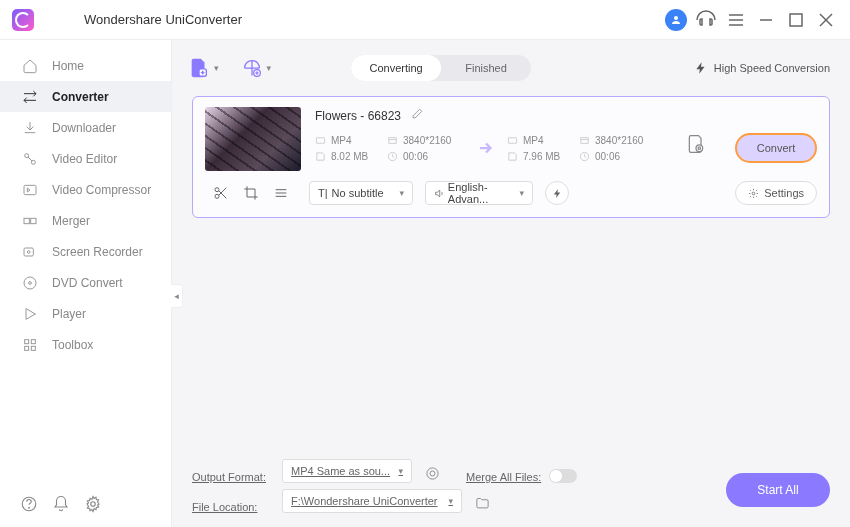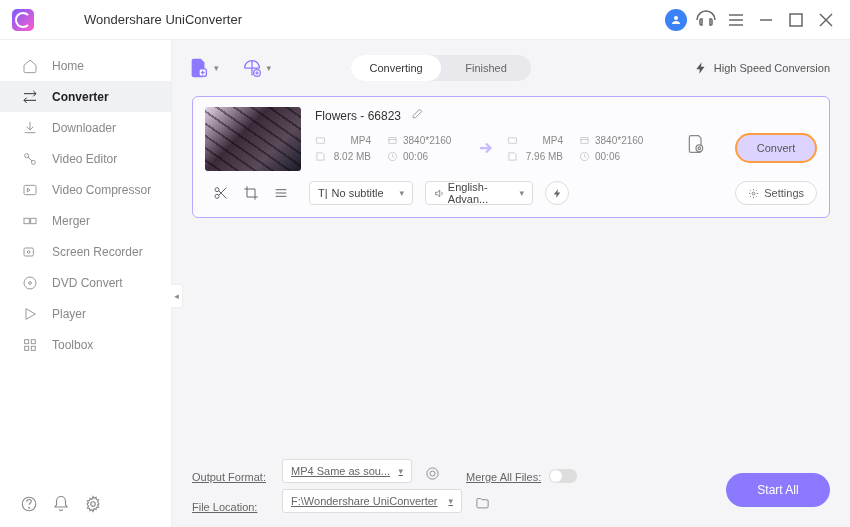--- a/index.html
+++ b/index.html
@@ -37,21 +37,21 @@
 .thumb { width: 96px; height: 64px; background: linear-gradient(135deg, #e8d4e8 0%, #3a2a3a 40%, #5a4a5a 70%, #1a1a2a 100%); border-radius: 3px; position: relative; }
 .thumb::after { content: ""; position: absolute; inset: 0; background: repeating-linear-gradient(35deg, transparent 0, transparent 8px, rgba(0,0,0,0.4) 8px, rgba(0,0,0,0.4) 10px); border-radius: 3px; }
 .info { flex: 1; padding-left: 14px; }
 .file-title { display: flex; align-items: flex-end; font-size: 12px; color: #333; margin-bottom: 10px; }
 .file-title .edit { margin-left: 10px; color: #888; cursor: pointer; }
 .meta-row { display: flex; align-items: center; }
 .meta-cols { display: flex; flex-direction: column; gap: 5px; }
 .meta-line { display: flex; gap: 16px; }
 .meta { display: flex; align-items: center; font-size: 10px; color: #888; }
 .meta svg { width: 11px; height: 11px; margin-right: 5px; stroke: #bbb; fill: none; }
-.meta .w1 { width: 40px; text-align: right; }
+.meta .w1 { width: 40px; }
 .meta .w2 { width: 62px; }
 .arrow { width: 42px; display: flex; align-items: center; justify-content: center; color: #c8b8ff; }
 .card-actions { display: flex; align-items: flex-start; gap: 28px; margin-left: auto; }
 .gear-doc { width: 22px; height: 22px; display: flex; align-items: center; justify-content: center; color: #888; cursor: pointer; }
 .convert-btn { border: 2px solid #ff9c40; background: #dcd4ff; color: #555; border-radius: 16px; height: 30px; width: 82px; font-size: 11px; display: flex; align-items: center; justify-content: center; cursor: pointer; }
 .card-bottom { display: flex; align-items: center; margin-top: 10px; gap: 12px; }
 .tool-icons { display: flex; gap: 14px; padding: 0 8px; }
 .tool-icons .ti { width: 16px; height: 16px; display: flex; align-items: center; justify-content: center; color: #666; cursor: pointer; }
 .select { border: 1px solid #ddd; background: #fff; border-radius: 4px; height: 24px; display: flex; align-items: center; padding: 0 8px; font-size: 11px; color: #444; cursor: pointer; }
 .select .caret { margin-left: auto; color: #888; font-size: 9px; }

